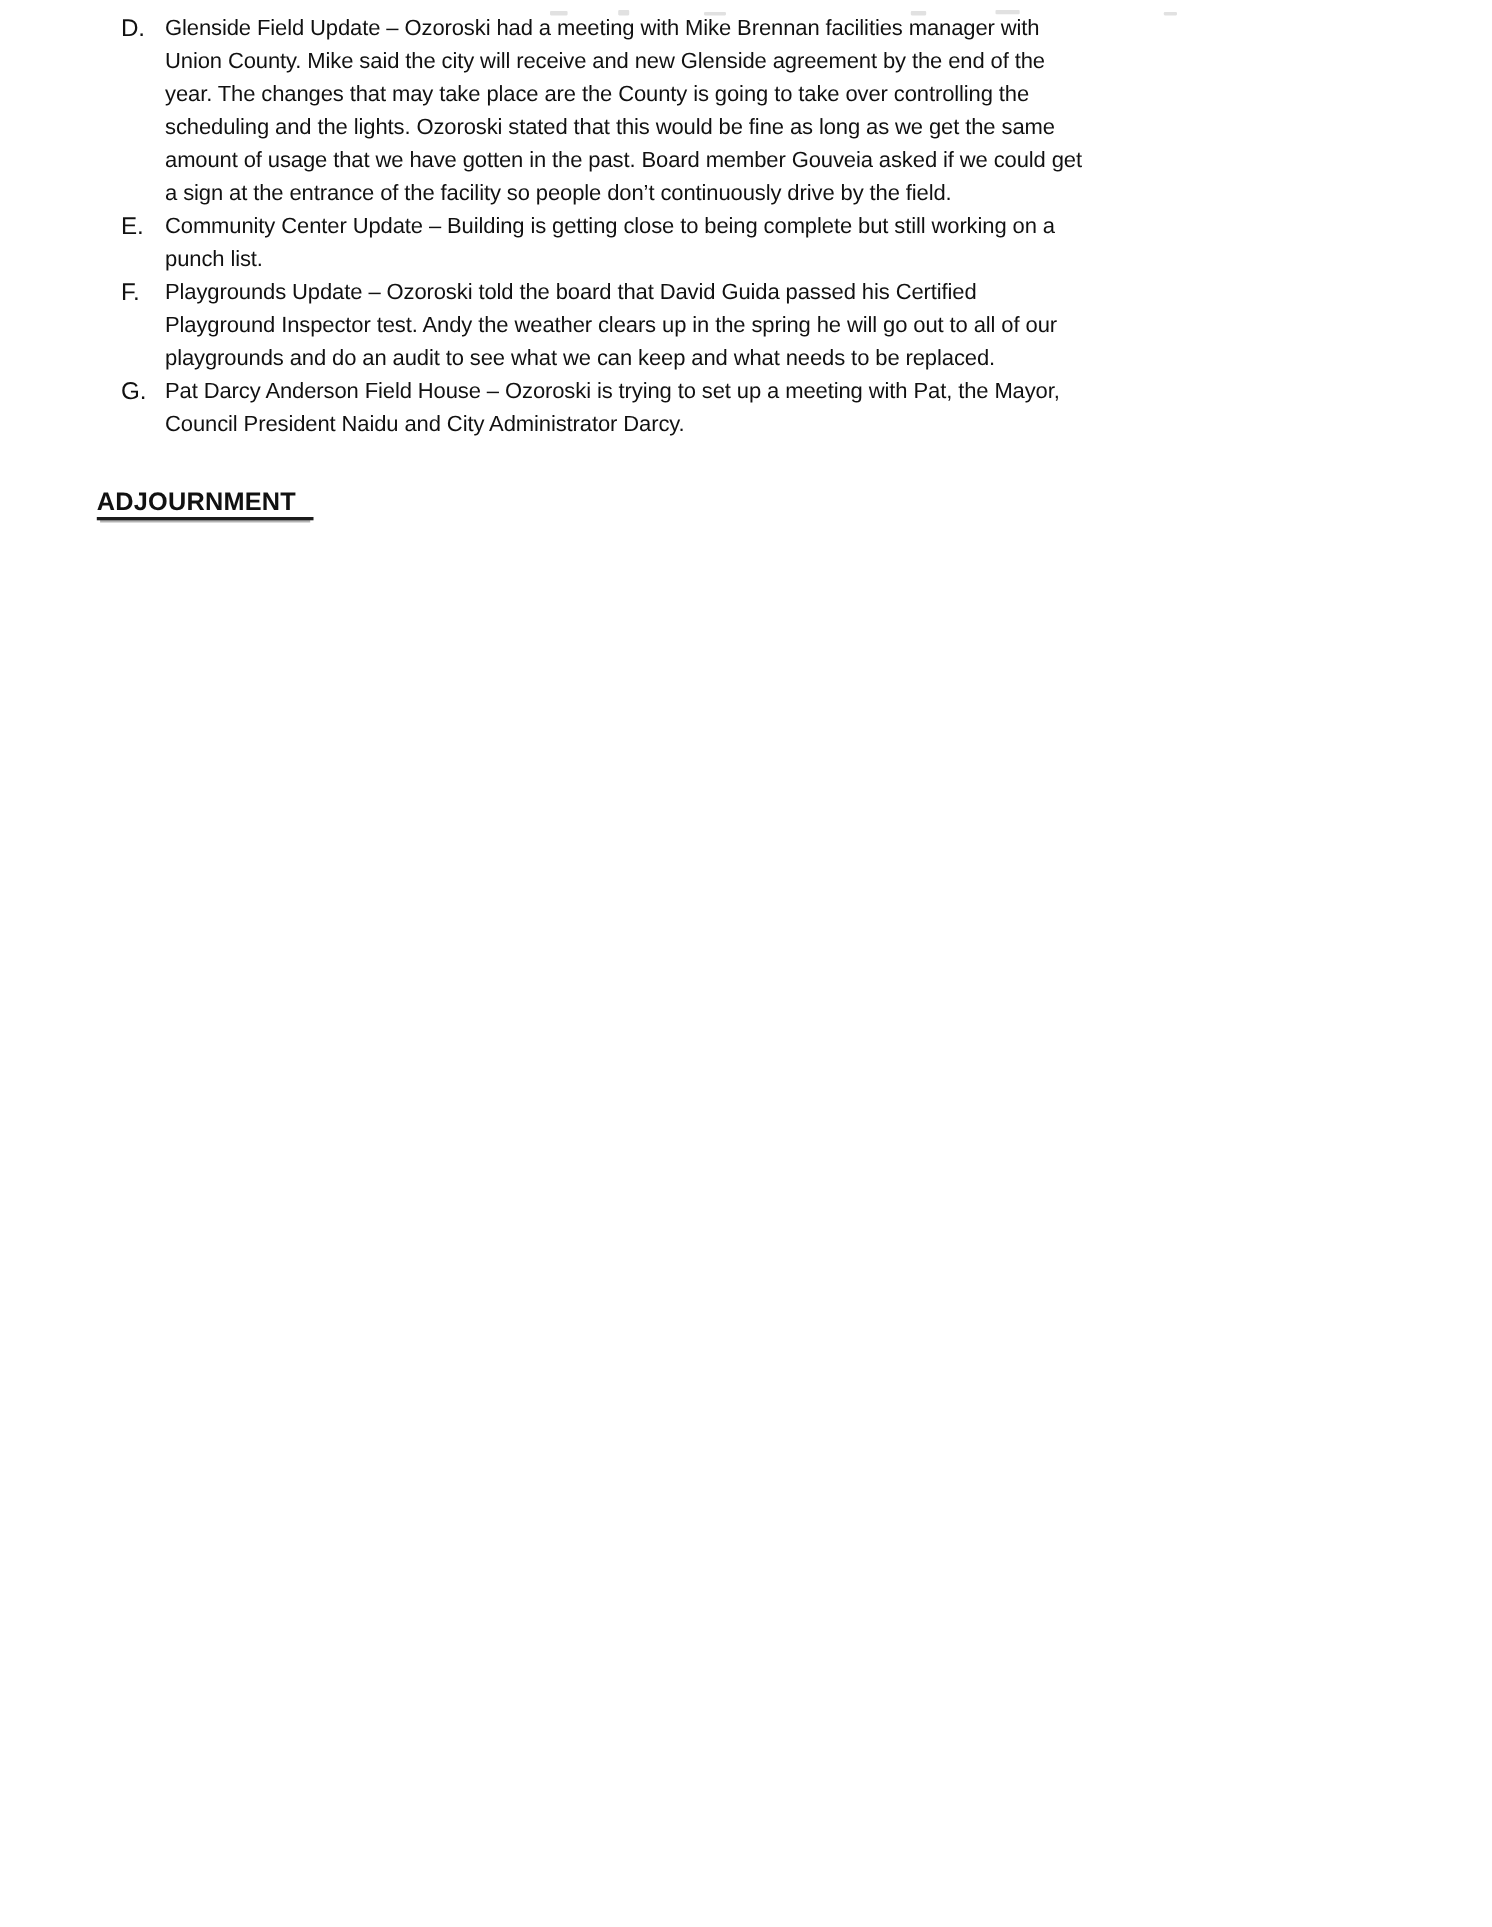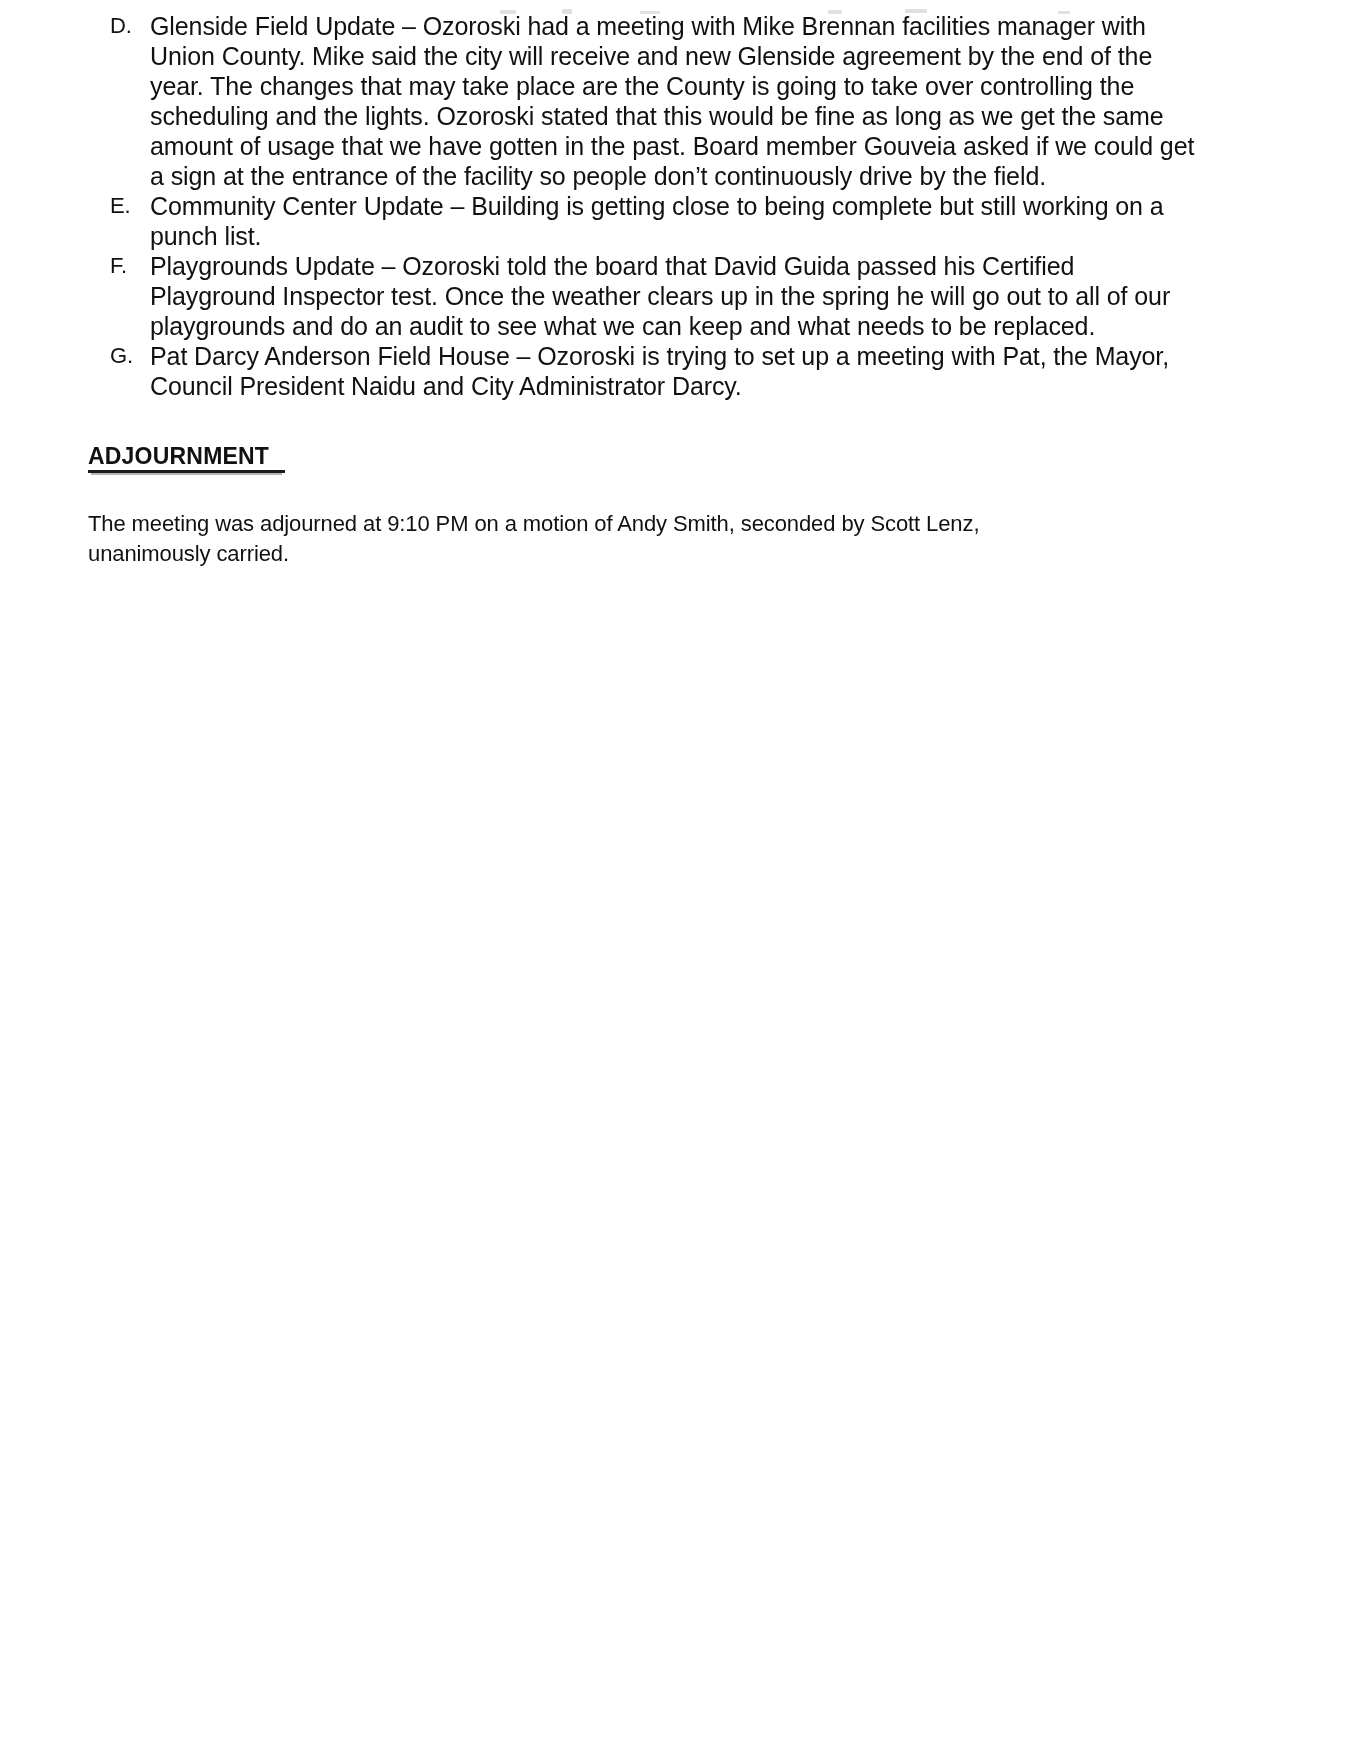--- a/index.html
+++ b/index.html
@@ -29,21 +29,21 @@
   }
   .item-label {
     flex: 0 0 40px;
     font-size: 22px;
     line-height: 30px;
     letter-spacing: -0.1px;
     white-space: pre;
   }
   .item-text {
     flex: 1 1 auto;
-    font-size: 25px;
+    font-size: 20px;
     line-height: 30px;
     letter-spacing: -0.1px;
     white-space: pre;
   }
   
   .adjournment-heading {
     position: absolute;
     left: 88px;
     top: 442px;
     font-size: 23px;
@@ -107,32 +107,30 @@
 
     <div class="list-item">
       <span class="item-label">E.</span>
       <span class="item-text">Community Center Update – Building is getting close to being complete but still working on a
 punch list.</span>
     </div>
 
     <div class="list-item">
       <span class="item-label">F.</span>
       <span class="item-text">Playgrounds Update – Ozoroski told the board that David Guida passed his Certified
-Playground Inspector test. Once the weather clears up in the spring he will go out to all of our
+Playground Inspector test. Andy the weather clears up in the spring he will go out to all of our
 playgrounds and do an audit to see what we can keep and what needs to be replaced.</span>
     </div>
 
     <div class="list-item">
       <span class="item-label">G.</span>
       <span class="item-text">Pat Darcy Anderson Field House – Ozoroski is trying to set up a meeting with Pat, the Mayor,
 Council President Naidu and City Administrator Darcy.</span>
     </div>
 
   </div>
 
   <div class="adjournment-heading">
     <span class="underlined">ADJOURNMENT</span>
   </div>
 
-  <div class="closing-paragraph">The meeting was adjourned at 9:10 PM on a motion of Andy Smith, seconded by Scott Lenz,
-unanimously carried.</div>
 
 </div>
 
 </body></html>

